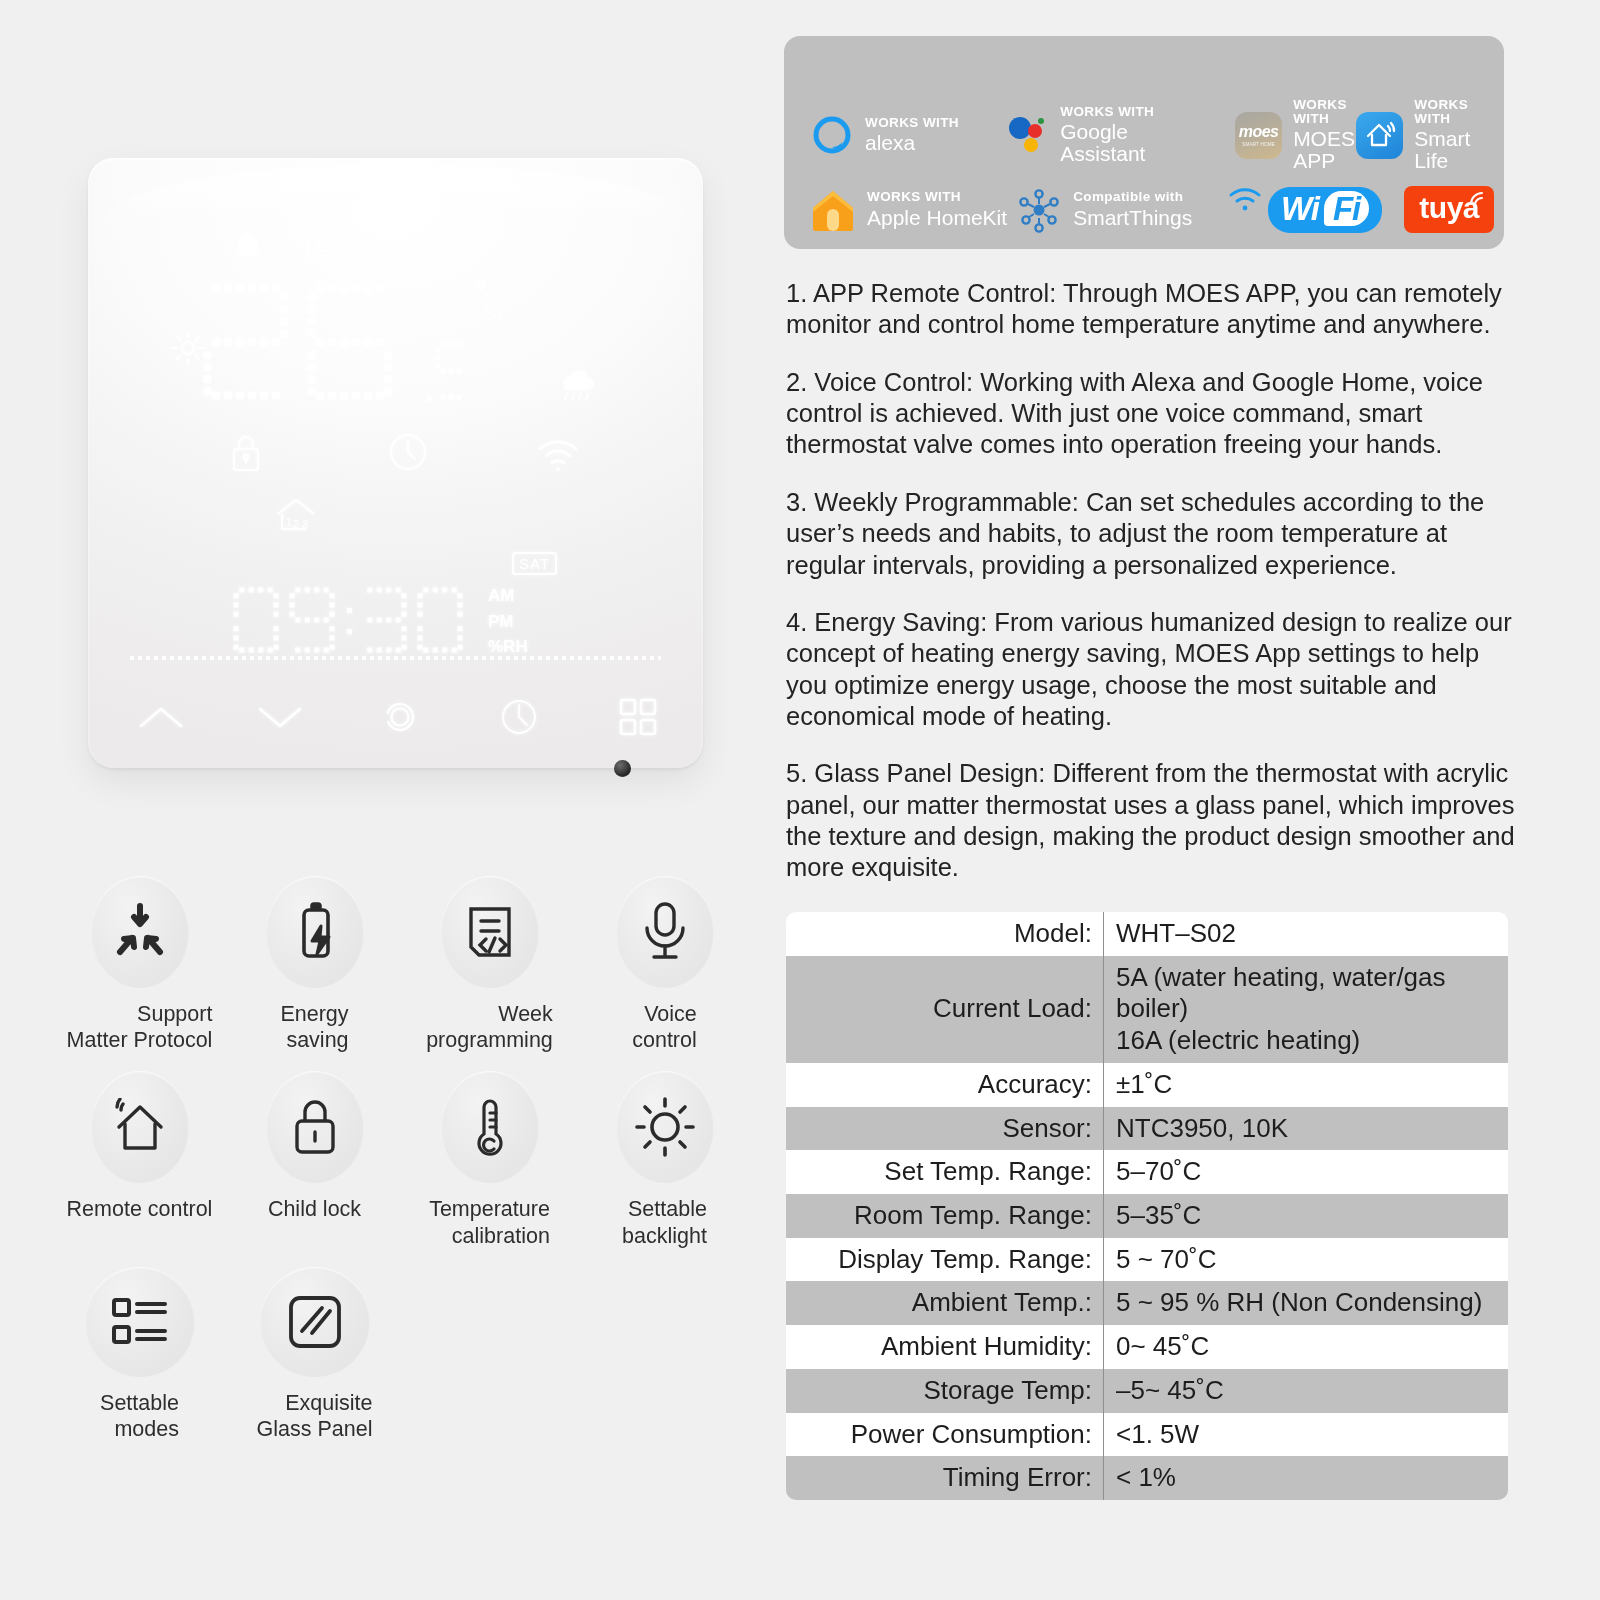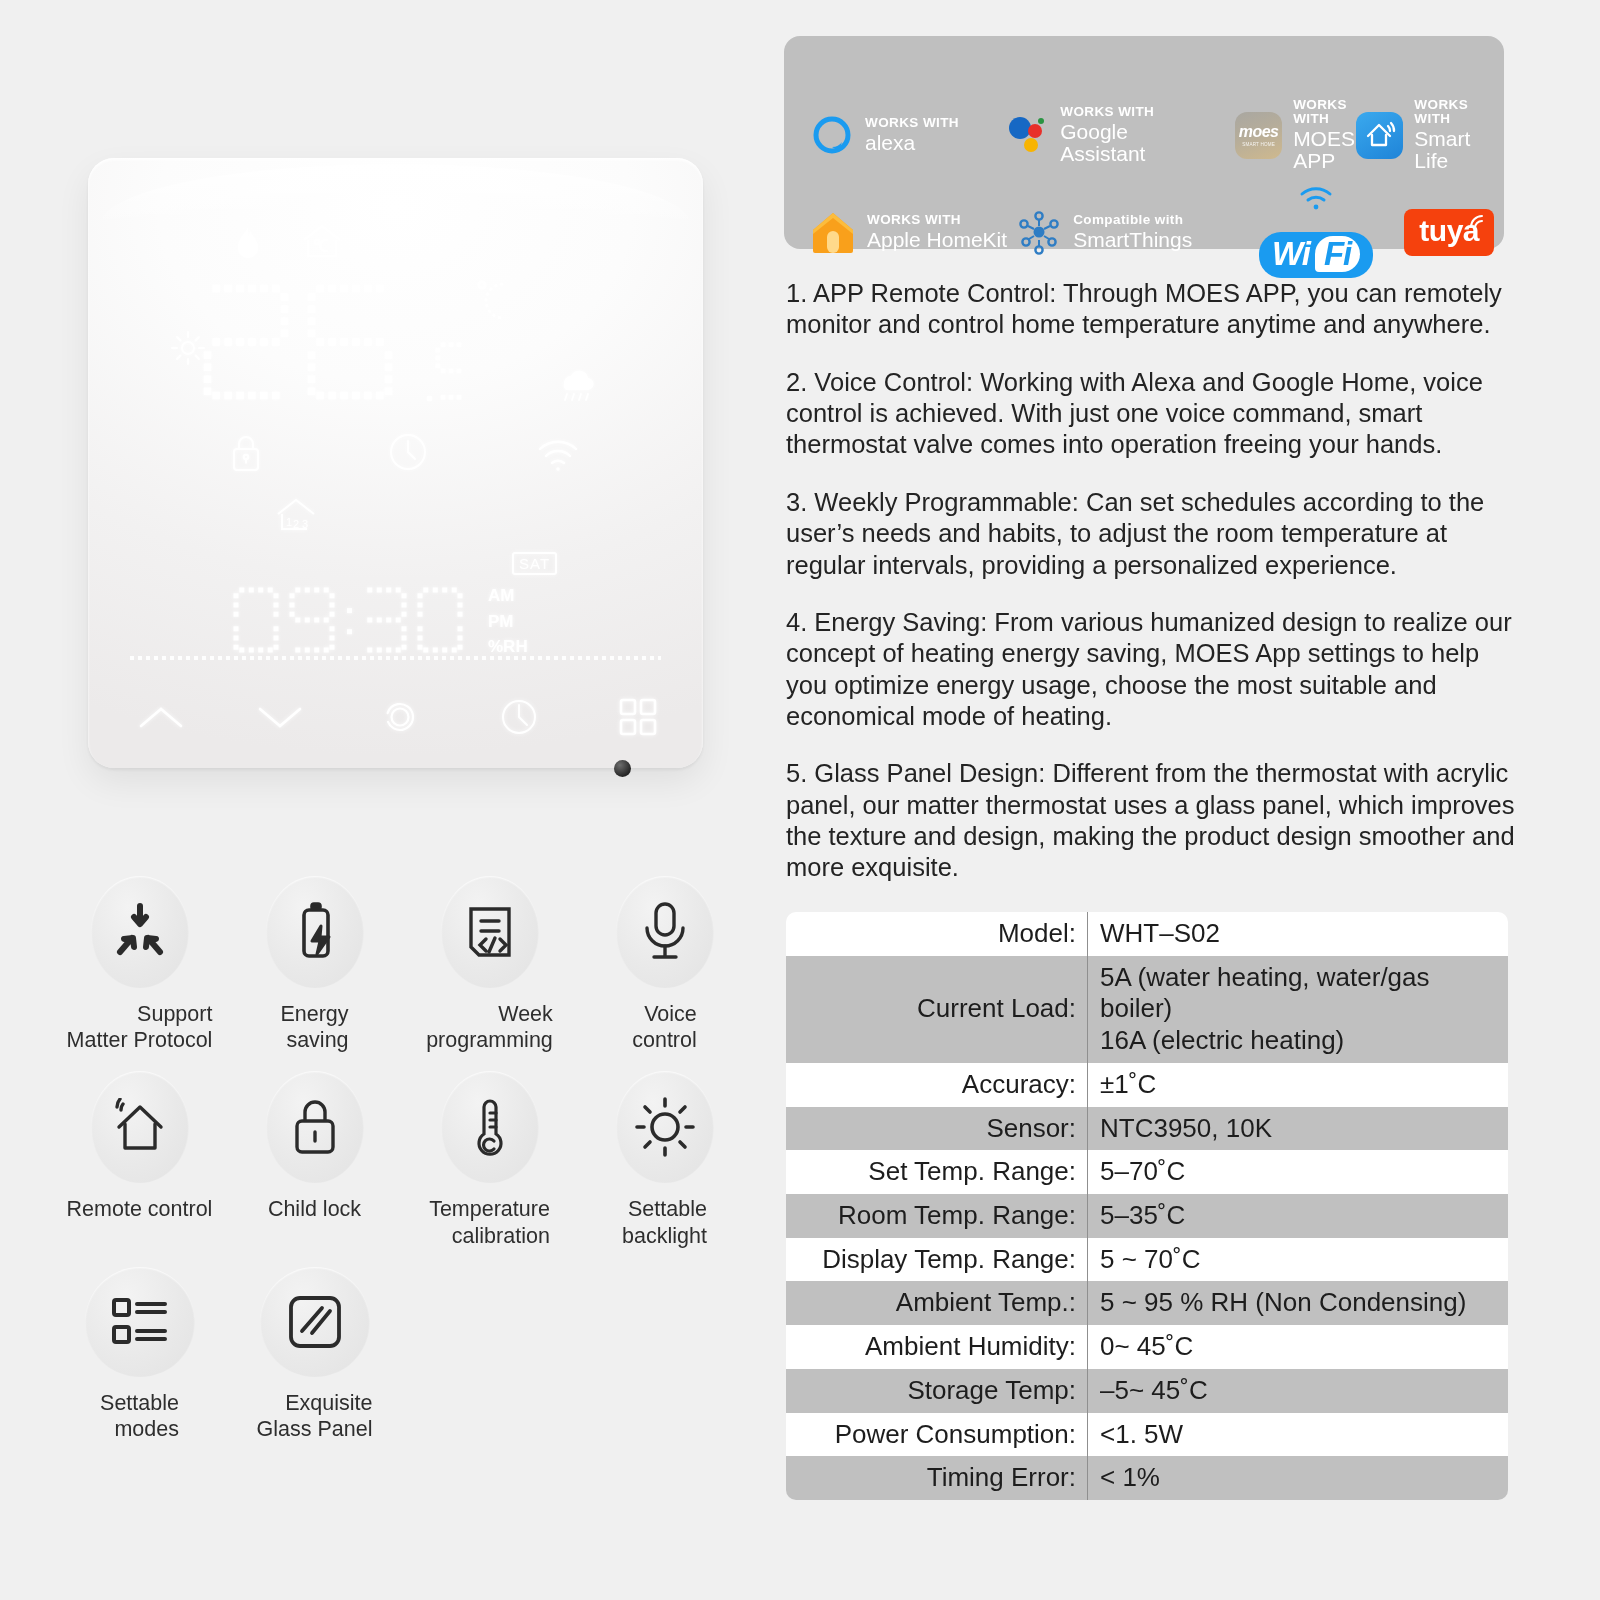--- a/index.html
+++ b/index.html
@@ -170,21 +170,21 @@
     letter-spacing: 0.4px;
   }
   .badge-name {
     display: block;
     font-size: 21px;
     color: #ffffff;
     margin-top: 2px;
   }
 
   
-  #wifi-lockup { display: flex; align-items: center; gap: 16px; flex-direction: column; }
+  #wifi-lockup { display: flex; align-items: flex-start; gap: 6px; }
   #wifi-pill {
     background: #1a9bf0;
     border-radius: 22px;
     padding: 3px 13px 5px 13px;
     display: flex; align-items: center;
   }
   #wifi-pill .wifi-word {
     font-size: 33px;
     font-weight: bold;
     color: #ffffff;
@@ -269,21 +269,21 @@
     left: 26px; top: 912px;
     width: 722px;
     border-collapse: collapse;
     border-radius: 10px;
     overflow: hidden;
     table-layout: fixed;
   }
   #spec-table tr.odd td { background: #ffffff; }
   #spec-table tr.even td { background: #c0c0c0; }
   #spec-table td {
-    padding: 6px 0;
+    padding: 6px 16px;
     font-size: 26px;
     color: #1d1d1d;
     line-height: 1.22;
     vertical-align: middle;
   }
   #spec-table td.spec-key {
     width: 290px;
     text-align: right;
     padding-right: 11px;
     border-right: 1px solid #8f8f8f;

